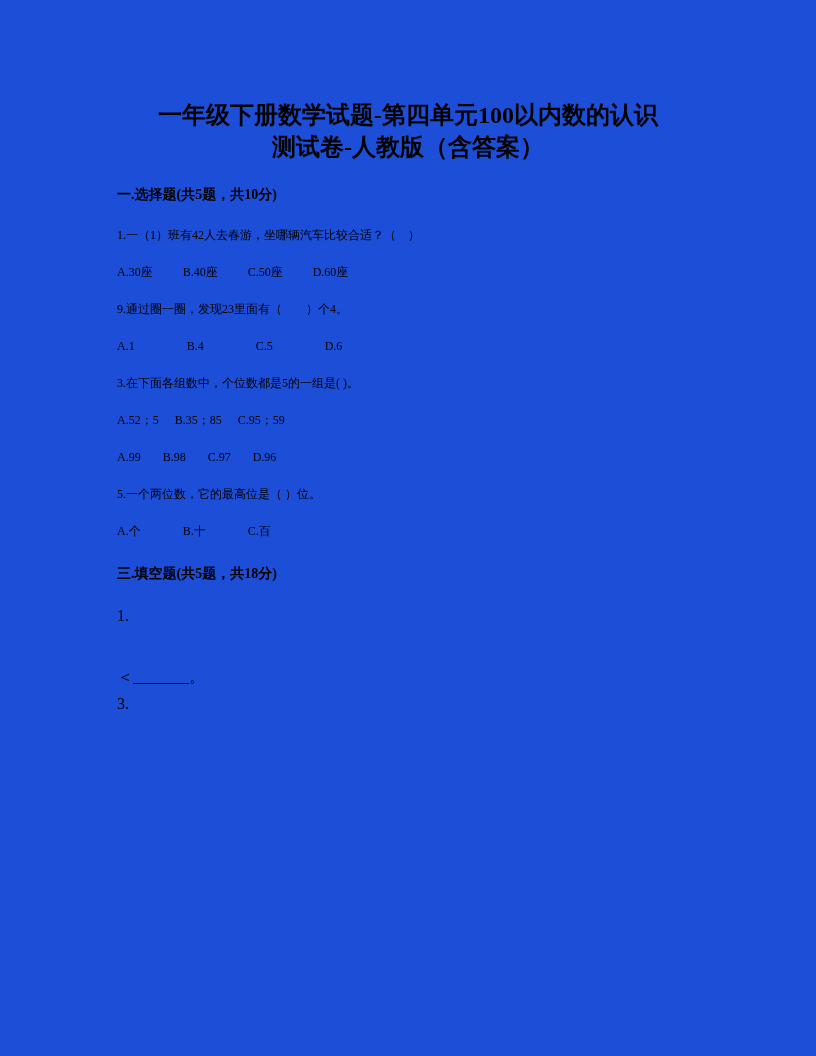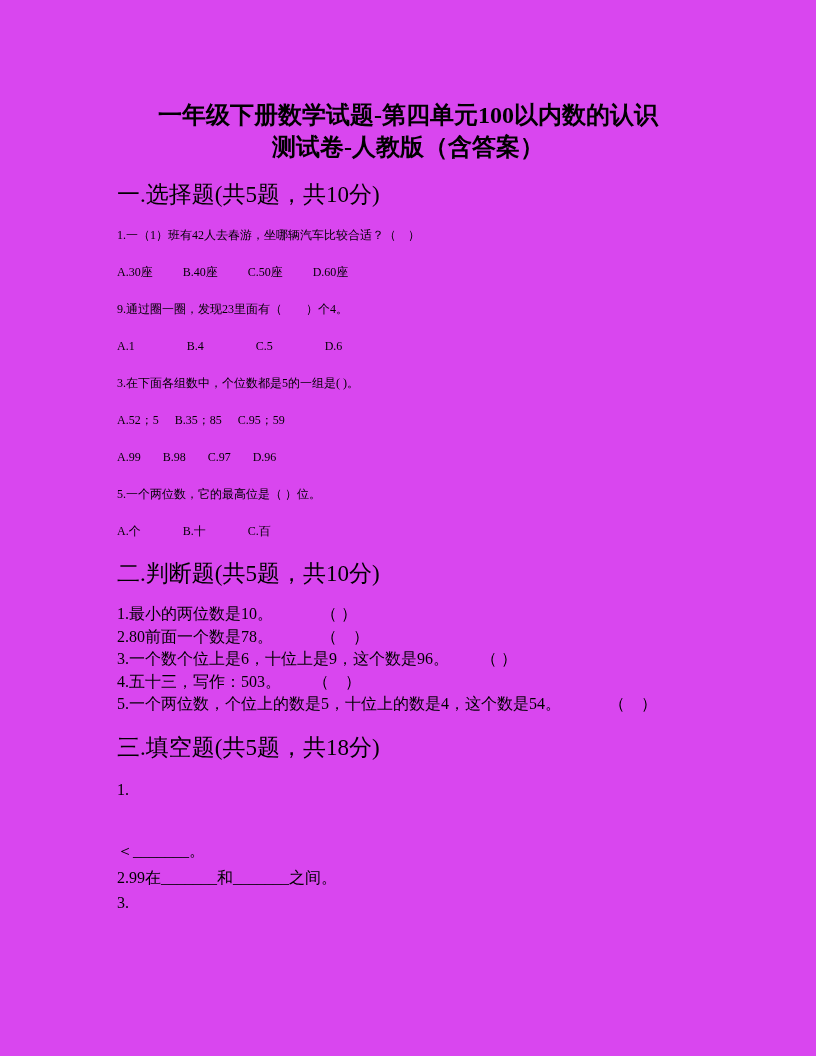--- a/index.html
+++ b/index.html
@@ -5,36 +5,36 @@
   html, body {
     margin: 0;
     padding: 0;
     background: #ffffff;
   }
   .page {
     position: relative;
     box-sizing: border-box;
     width: 816px;
     height: 1056px;
-    background: #d946ef;
+    background: #1d4ed8;
     color: #000000;
     font-family: "Liberation Serif", "DejaVu Serif", serif;
     padding: 99px 117px 20px 117px;
     overflow: hidden;
   }
   .doc-title {
     margin: 0;
     font-size: 24px;
     font-weight: bold;
     text-align: center;
     line-height: 32px;
   }
   .sec-heading {
-    font-size: 23px;
-    font-weight: normal;
+    font-size: 14px;
+    font-weight: bold;
     line-height: 24px;
     margin: 20px 0 17px 0;
   }
   .choice p {
     font-size: 12px;
     line-height: 22px;
     margin: 0 0 15px 0;
   }
   .opts span { display: inline-block; }
   .g30 span + span { margin-left: 30px; }
@@ -73,30 +73,21 @@
 
     <p>3.在下面各组数中，个位数都是5的一组是( )。</p>
     <p class="opts g16"><span>A.52；5</span><span>B.35；85</span><span>C.95；59</span></p>
 
     <p class="opts g22"><span>A.99</span><span>B.98</span><span>C.97</span><span>D.96</span></p>
 
     <p>5.一个两位数，它的最高位是（ ）位。</p>
     <p class="opts g42"><span>A.个</span><span>B.十</span><span>C.百</span></p>
   </div>
 
-  <div class="judge">
-    <h2 class="sec-heading">二.判断题(共5题，共10分)</h2>
-    <p>1.最小的两位数是10。　　　（ ）</p>
-    <p>2.80前面一个数是78。　　　（　）</p>
-    <p>3.一个数个位上是6，十位上是9，这个数是96。　　（ ）</p>
-    <p>4.五十三，写作：503。　　（　）</p>
-    <p>5.一个两位数，个位上的数是5，十位上的数是4，这个数是54。　　　（　）</p>
-  </div>
 
   <div class="fill">
     <h2 class="sec-heading">三.填空题(共5题，共18分)</h2>
     <p class="fill-q1-num">1.</p>
     <p class="fill-q1-text"><br><span>＜_______。</span></p>
-    <p>2.99在_______和_______之间。</p>
     <p>3.</p>
   </div>
 
 </div>
 
 </body></html>

